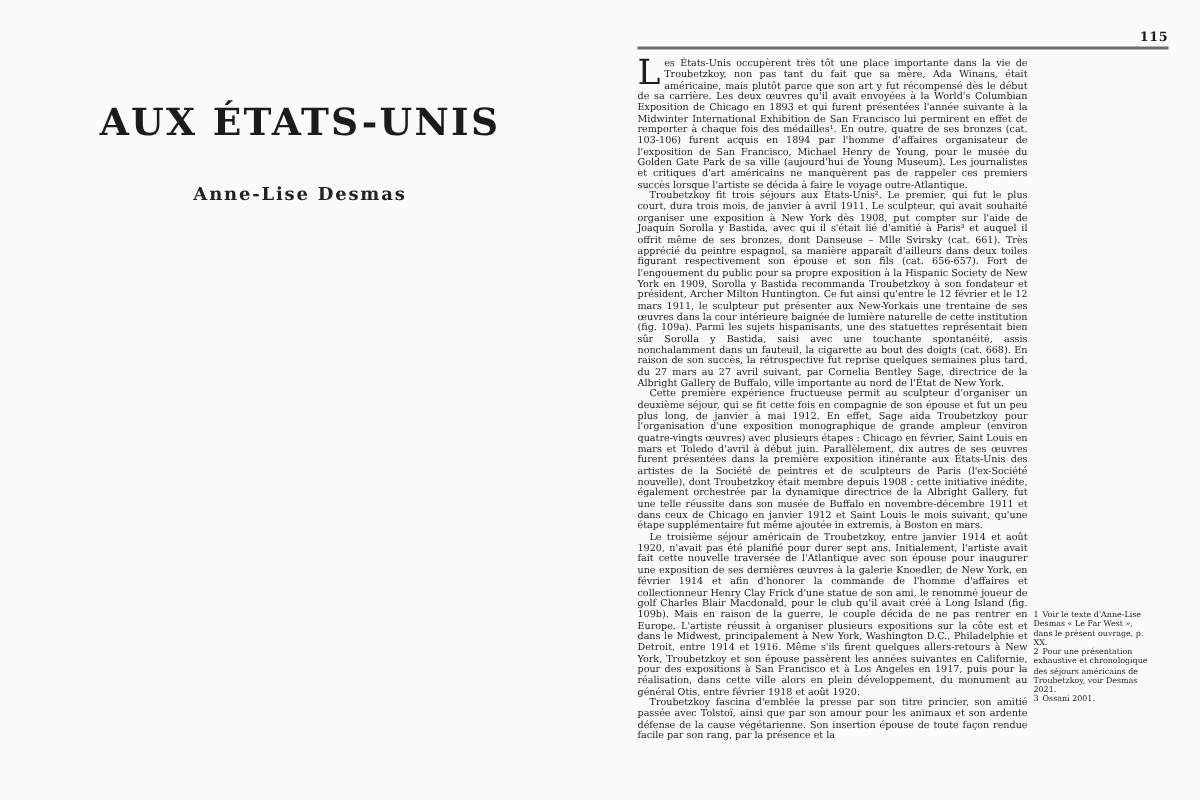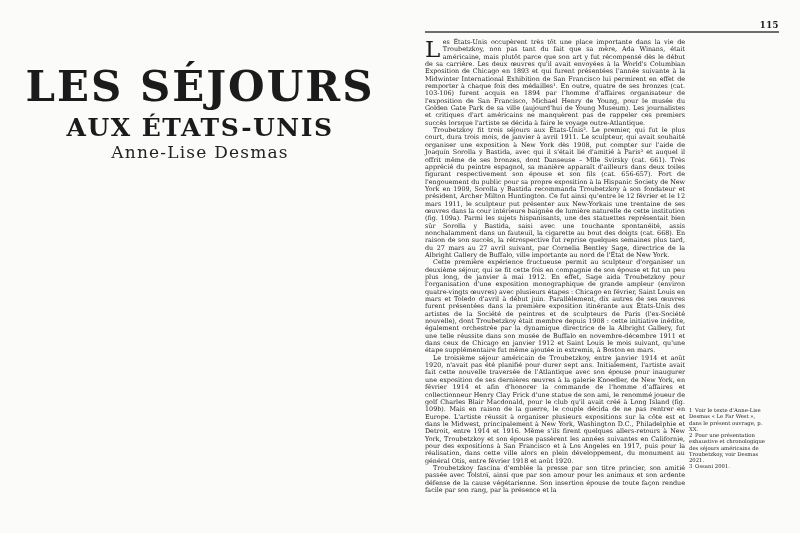--- a/index.html
+++ b/index.html
@@ -19,21 +19,21 @@
   .title-wrap { position:absolute; left:0; top:64px; width:400px; text-align:center; }
   .title-line1 {
     font-weight:700; font-size:42px; line-height:46px;
     letter-spacing:2px; white-space:nowrap;
   }
   .title-line2 {
     font-weight:700; font-size:25px; line-height:28px;
     letter-spacing:1.5px; margin-top:4px; white-space:nowrap;
   }
   .author-name {
-    font-size:17px; font-weight:400;
+    margin-top:26px; font-size:12px; font-weight:700;
     letter-spacing:1.2px; color:#222;
   }
 
   
   .right-page { position:absolute; left:400px; top:0; width:400px; height:398px; }
   .page-number {
     position:absolute; left:25px; top:20px; width:354px;
     text-align:right; font-size:8.5px; font-weight:700; letter-spacing:.5px;
   }
   .header-rule {
@@ -60,21 +60,20 @@
   .footnote { margin:0; }
   .footnote-number { font-weight:400; padding-right:1px; }
 </style>
 </head>
 <body>
 
 <div class="spread">
 
   <div class="left-page">
     <div class="title-wrap">
-      <div class="title-line1">LES SÉJOURS</div>
       <div class="title-line2">AUX ÉTATS-UNIS</div>
       <div class="author-name">Anne-Lise Desmas</div>
     </div>
   </div>
 
   <div class="right-page">
     <div class="page-number">115</div>
     <div class="header-rule"></div>
 
     <div class="article-text">

